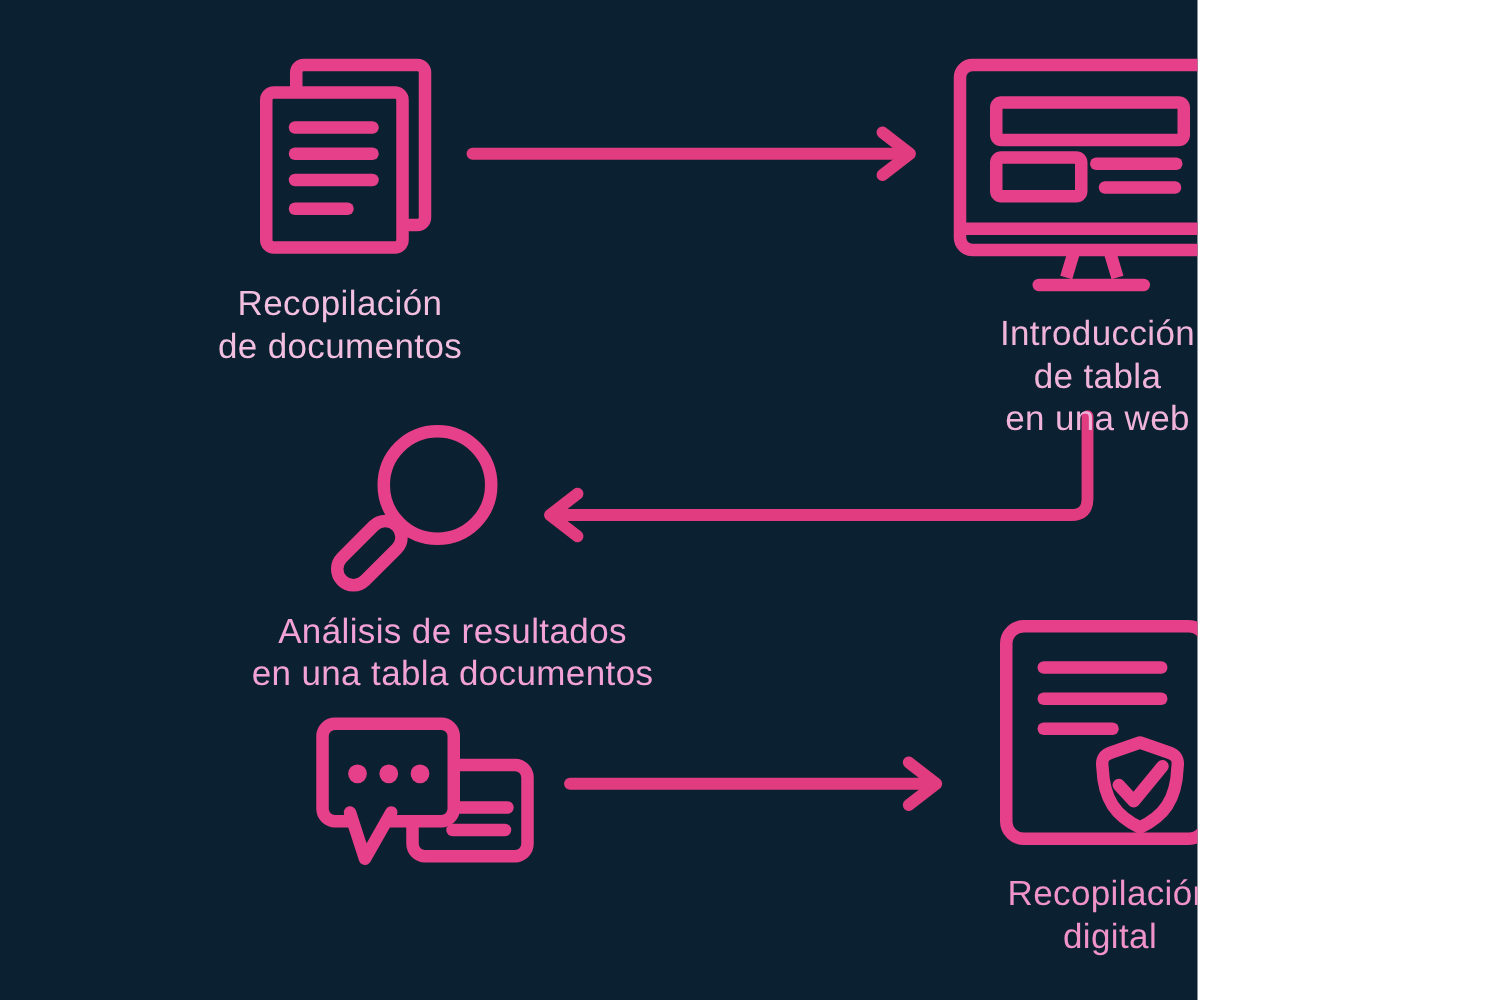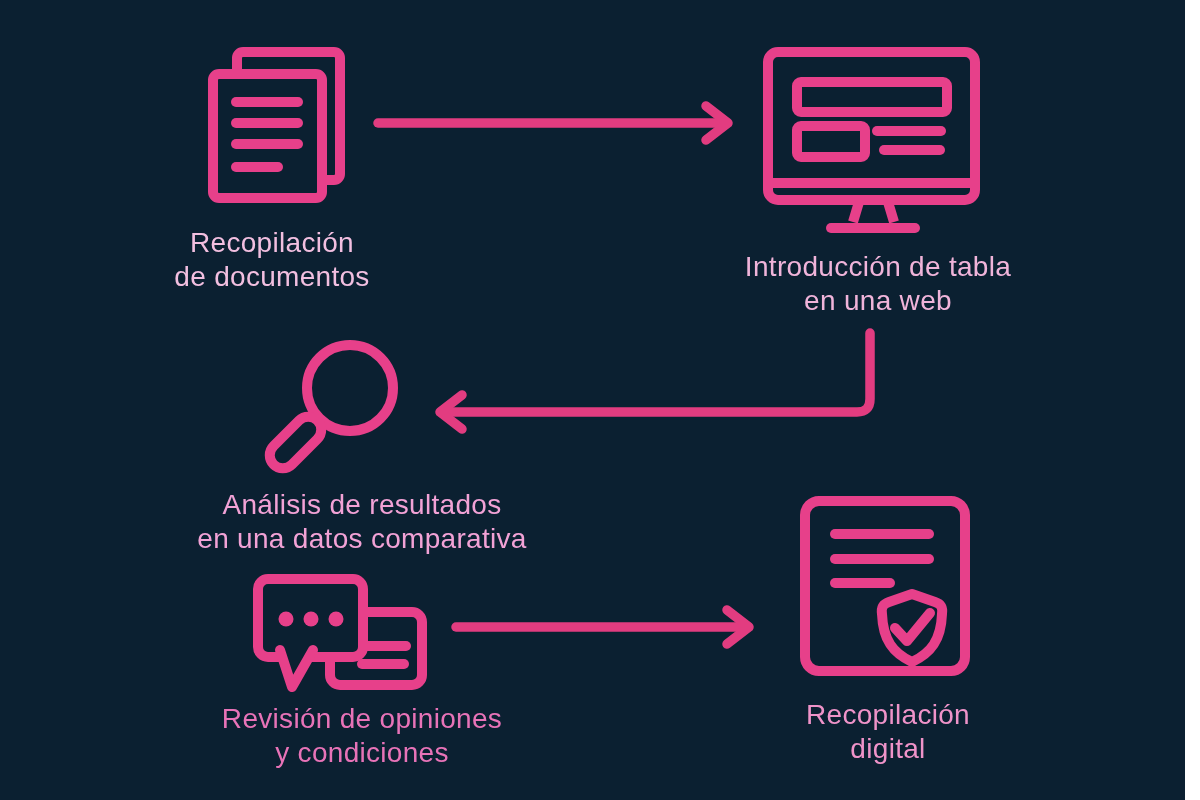--- a/index.html
+++ b/index.html
@@ -1,18 +1,18 @@
 <!DOCTYPE html>
 <html style="--bg: #0b2031; --icon: #e7408a; --arrow: #e23c80;"><head>
 <meta charset="utf-8">
 <style>
   html,body{margin:0;padding:0;}
   #stage{
     position:relative;
-    width:1185px;height:800px;
+    width:958px;height:800px;
     background:var(--bg,#0b2031);
     overflow:hidden;
     font-family:"Liberation Sans", sans-serif;
   }
   #art{position:absolute;left:0;top:0;}
   
   .st{stroke:var(--icon,#e7408a);fill:none;stroke-width:10;}
   .cap{stroke-linecap:round;}
   .join{stroke-linejoin:round;}
   .bgfill{fill:var(--bg,#0b2031);}
@@ -99,21 +99,19 @@
     </g>
   </svg>
 
   <div class="step-label" style="left: 272px; top: 226px; color: rgb(242, 191, 224);">Recopilación
 de documentos</div>
 
   <div class="step-label" style="left: 878px; top: 250px; color: rgb(240, 180, 218);">Introducción de tabla
 en una web</div>
 
   <div class="step-label" style="left: 362px; top: 488px; color: rgb(242, 162, 214);">Análisis de resultados
-en una datos comparativa</div>
+en una tabla documentos</div>
 
-  <div class="step-label" style="left: 362px; top: 702px; color: rgb(232, 115, 184);">Revisión de opiniones
-y condiciones</div>
 
   <div class="step-label" style="left: 888px; top: 698px; color: rgb(239, 147, 201);">Recopilación
 digital</div>
 
 </div>
 
 </body></html>

